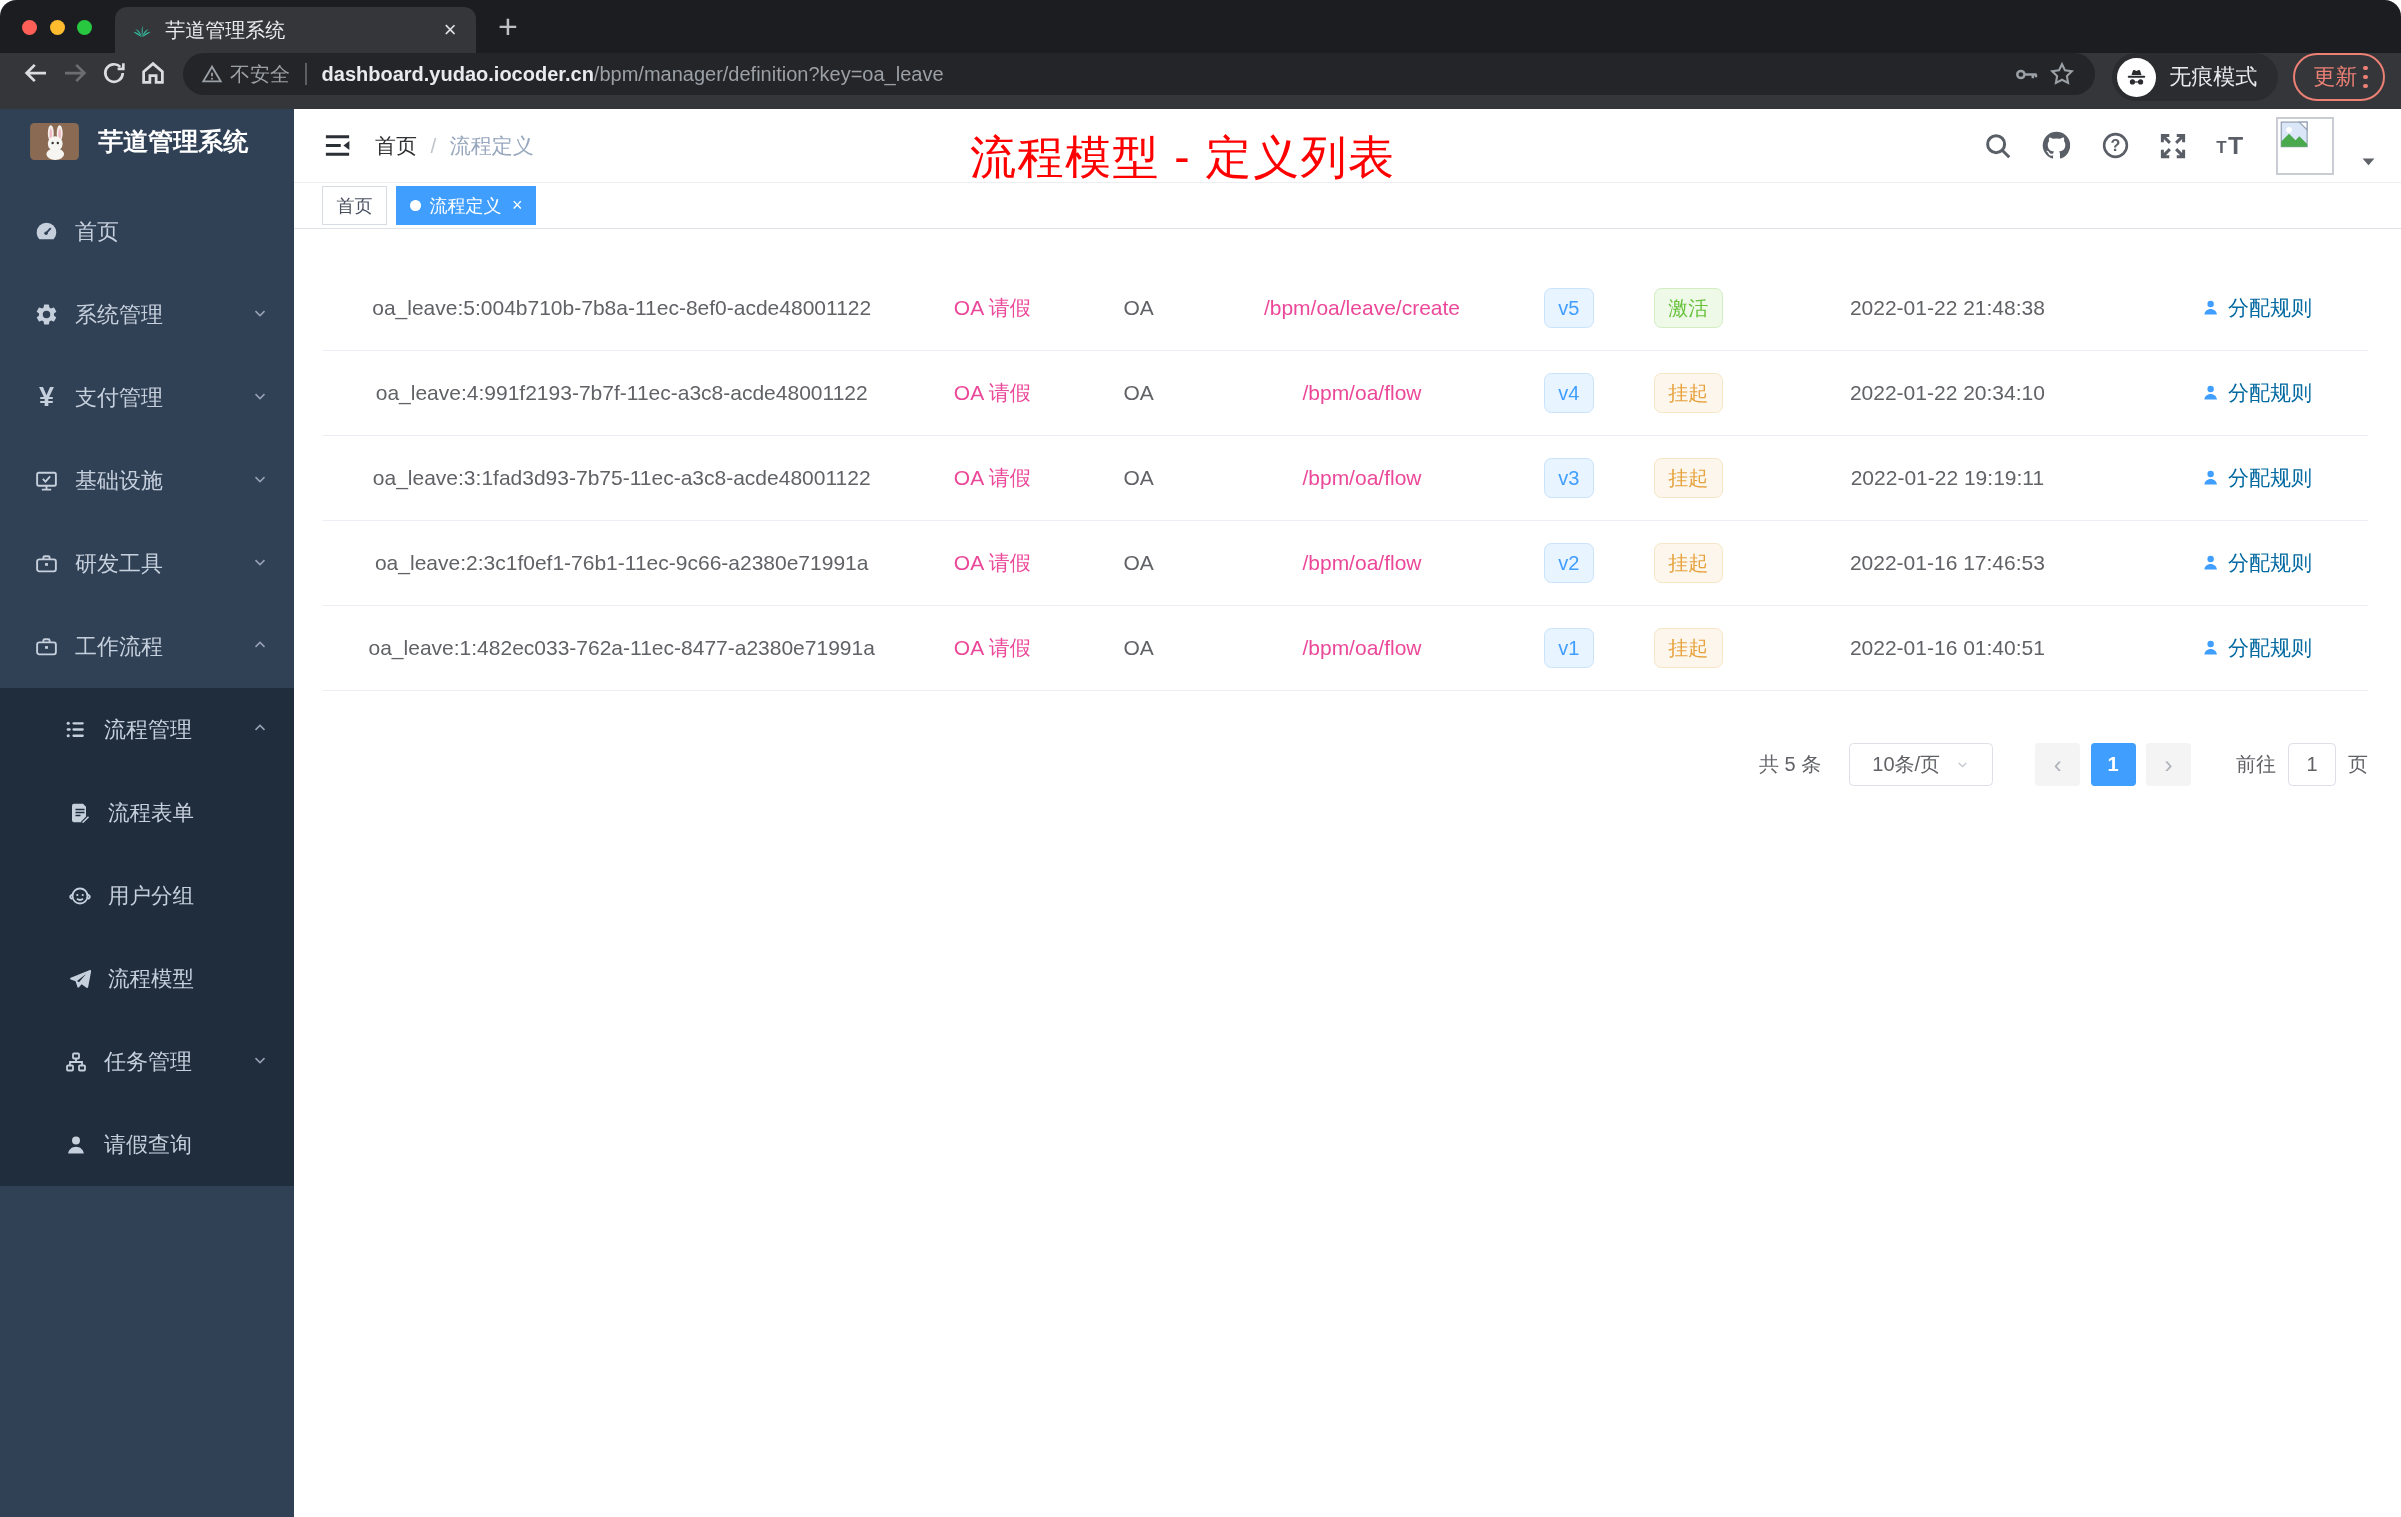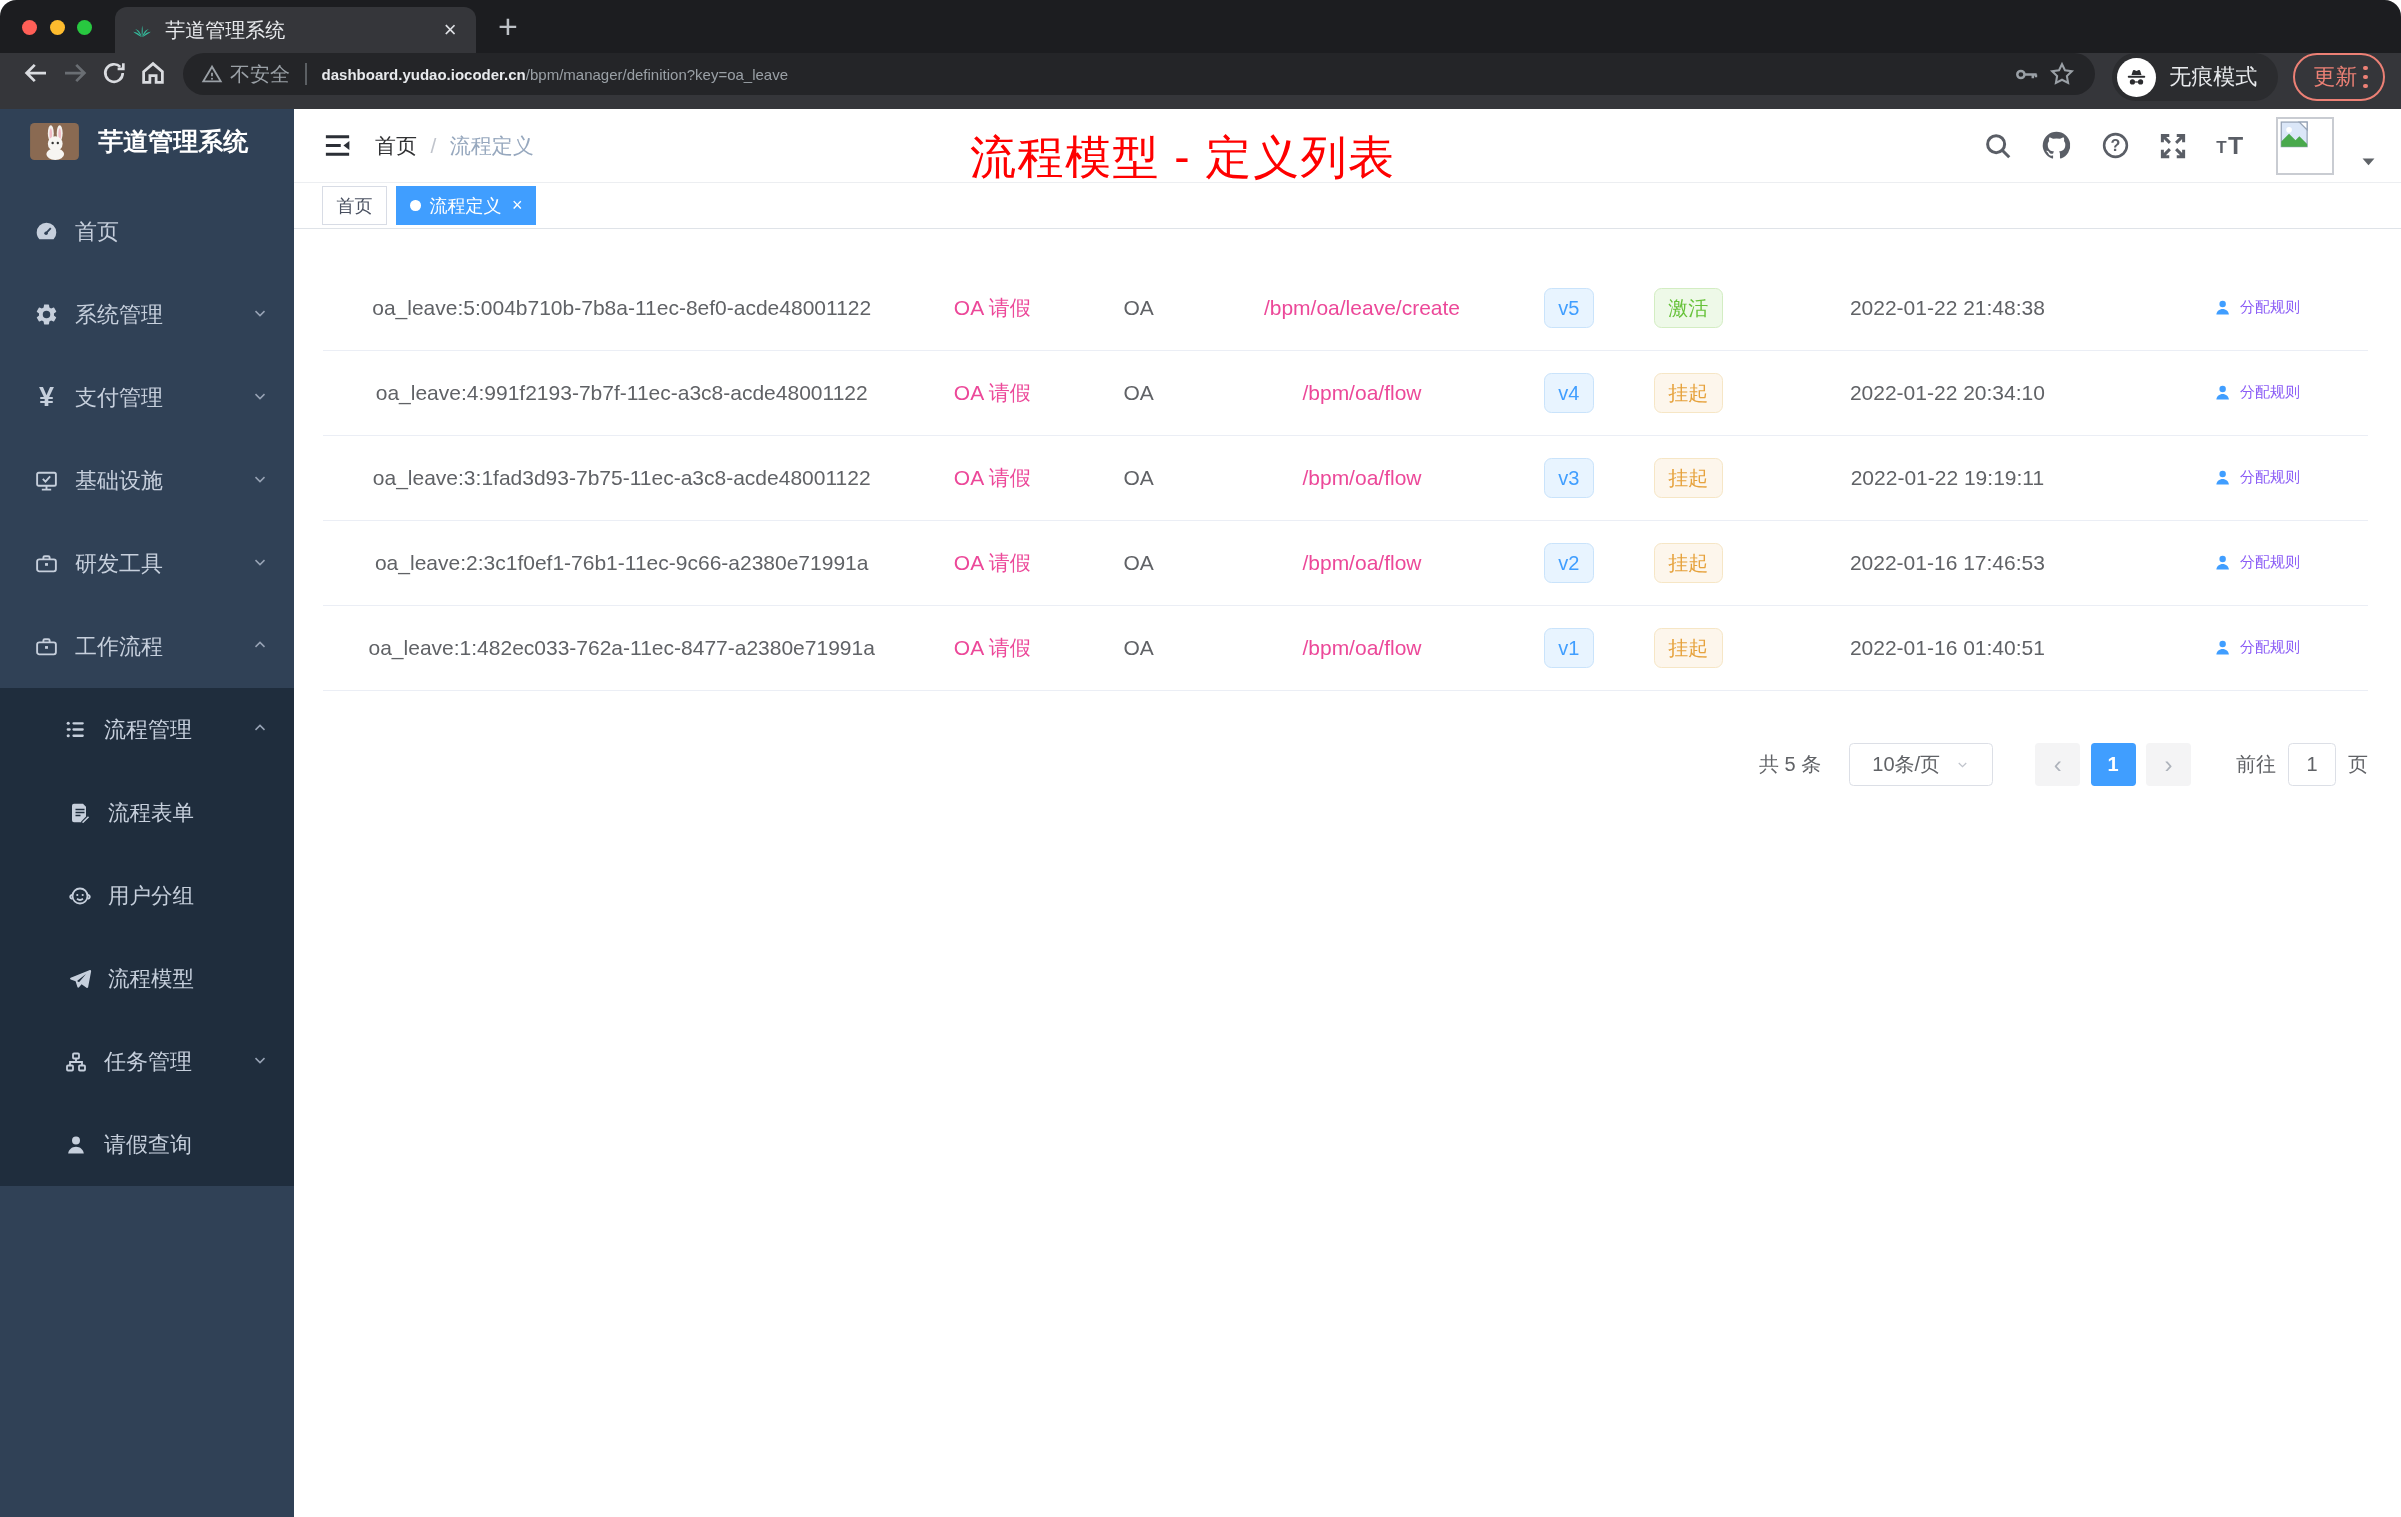--- a/index.html
+++ b/index.html
@@ -15,21 +15,21 @@
   .btab-title { color:#e8eaed; font-size:20px; flex:1; margin-left:12px; white-space:nowrap; overflow:hidden; }
   .btab-close { color:#dfe1e5; font-size:22px; line-height:1; padding:0 3px; }
   .newtab { color:#bdc1c6; font-size:34px; line-height:1; margin:0 0 10.4px 22px; font-weight:300; }
 
   .toolbar { height:56px; background:#35363a; display:flex; align-items:flex-start; padding:0 16.3px; }
   .navico { width:39px; height:39px; display:flex; align-items:center; justify-content:center; color:#dadce0; }
   .navico.dim { color:#6a6e73; }
   .omnibox { flex:1; height:42px; background:#242528; border-radius:21px; margin:0 10.4px; display:flex; align-items:center; padding:0 15px 0 18px; color:#9aa0a6; min-width:0; }
   .sec-label { font-size:20px; margin-left:7.4px; white-space:nowrap; }
   .omni-div { width:1.5px; height:22px; background:#5b5f63; margin:0 15px; }
-  .url { font-size:15px; flex:1; white-space:nowrap; overflow:hidden; }
+  .url { font-size:20px; flex:1; white-space:nowrap; overflow:hidden; }
   .url .domain { color:#e8eaed; } .url .path { color:#9aa0a6; }
   .omni-ico { width:36px; height:36px; display:flex; align-items:center; justify-content:center; color:#9aa0a6; }
   .incog-pill { height:48px; background:#2b2c2f; border-radius:24px; display:flex; align-items:center; padding:0 21px 0 5.2px; gap:13.4px; margin-left:6px; }
   .incog-circle { width:39px; height:39px; border-radius:50%; background:#fff; display:flex; align-items:center; justify-content:center; }
   .incog-label { color:#e8eaed; font-size:22px; white-space:nowrap; }
   .update-pill { height:48px; border:2.2px solid #ec8075; border-radius:25px; display:flex; align-items:center; padding:0 9px 0 18px; margin-left:15px; color:#ec8075; }
   .update-label { font-size:22px; white-space:nowrap; }
   .vdots { display:flex; flex-direction:column; gap:4.5px; padding:0 6px; }
   .vdots i { width:4.5px; height:4.5px; border-radius:50%; background:#ec8075; }
 
@@ -77,21 +77,21 @@
   .cell { display:flex; align-items:center; justify-content:center; text-align:center; height:100%; padding:0 6px; }
   .c0{width:598px;} .c1{width:144px;} .c2{width:149px;} .c3{width:298px;}
   .c4{width:116px;} .c5{width:123px;} .c6{width:396px;} .c7{width:223px;}
   .c7 { position:relative; }
   .c7::before { content:''; position:absolute; left:0; top:0; bottom:0; width:0.7px; box-shadow:-10.4px 0 10.4px -4.5px rgba(0,0,0,.15); }
   .link { color:#ec4899; cursor:pointer; text-decoration:none; }
   .badge { height:40px; display:flex; align-items:center; padding:0 13.4px; border-radius:7.4px; font-size:20px; }
   .badge-blue { background:#e8f4ff; border:0.7px solid #c9e3fb; color:#409eff; }
   .badge-success { background:#eef9e8; border:0.7px solid #d3edc2; color:#67c23a; }
   .badge-warning { background:#fdf6ec; border:0.7px solid #f6e6c5; color:#e6a23c; }
-  .action-link { color:#8b5cf6; font-size:15px; display:flex; align-items:center; gap:7.4px; cursor:pointer; }
+  .action-link { color:#0369a1; font-size:21px; display:flex; align-items:center; gap:7.4px; cursor:pointer; }
 
   
   .pag { width:2045px; margin-top:52px; display:flex; justify-content:flex-end; align-items:center; font-size:20px; color:#606266; }
   .pag-total { margin-right:28px; white-space:nowrap; }
   .psize { width:144px; height:43px; border:0.7px solid #dcdfe6; border-radius:4.5px; display:flex; align-items:center; justify-content:center; gap:15px; cursor:pointer; }
   .psize .sel-chev { color:#c0c4cc; display:flex; }
   .pbtns { display:flex; align-items:center; gap:10.4px; margin-left:42px; }
   .pbtn { min-width:45px; height:43px; border-radius:3.7px; background:#f4f4f5; color:#aeb3bb; display:flex; align-items:center; justify-content:center; font-size:24px; cursor:pointer; }
   .pbtn.current { background:#409eff; color:#fff; font-size:20px; font-weight:600; }
   .goto-label { margin-left:45px; white-space:nowrap; }

